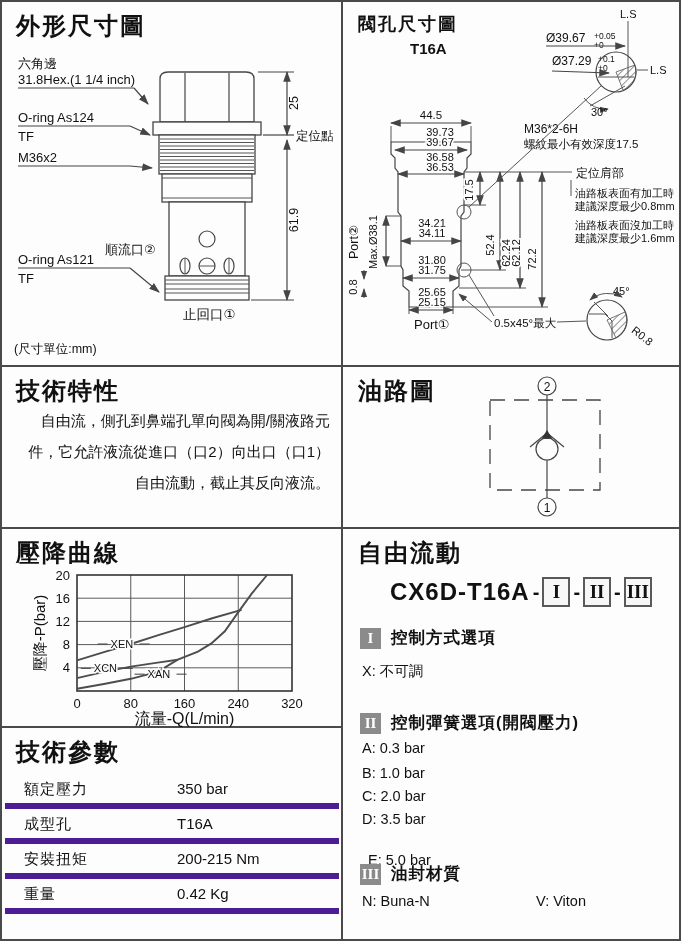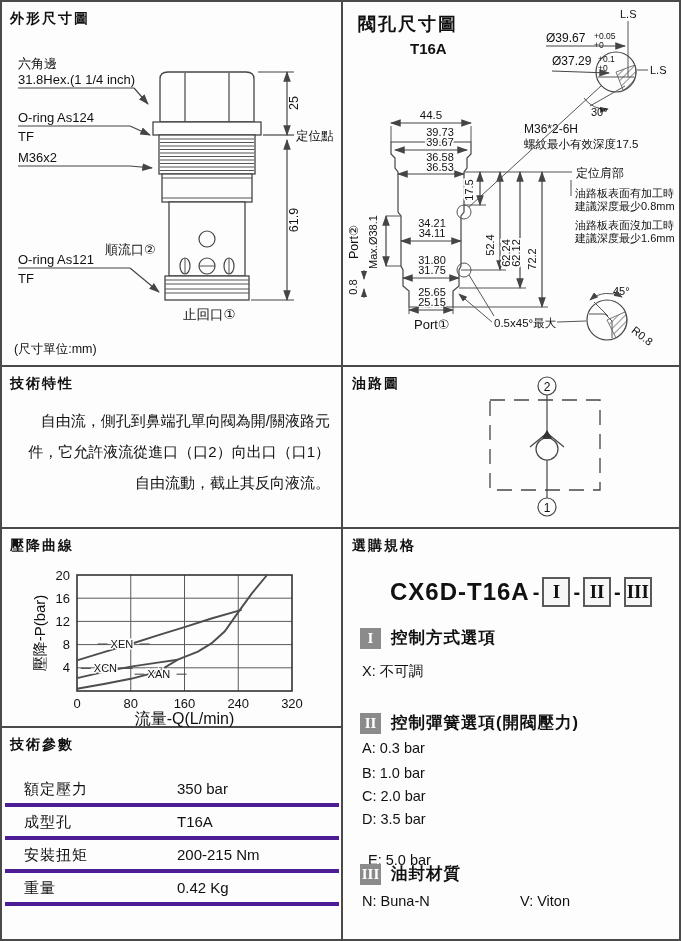--- a/index.html
+++ b/index.html
@@ -1,21 +1,21 @@
 <!DOCTYPE html>
 <html><head>
 <meta charset="utf-8">
 <style>
   html,body{margin:0;padding:0;background:#e8e8e8;}
   .page{position:relative;width:681px;height:941px;background:#fdfdfd;border:2px solid #4a4a4a;
         box-sizing:border-box;font-family:"Liberation Sans","DejaVu Sans",sans-serif;color:#111;overflow:hidden;}
   .vdiv{position:absolute;left:339px;top:0;width:2px;height:941px;background:#4a4a4a;}
   .hdiv{position:absolute;height:2px;background:#4a4a4a;}
   .panel{position:absolute;box-sizing:border-box;}
-  .ptitle{position:absolute;left:8px;top:8px;font-size:14px;font-weight:bold;letter-spacing:2px;}
+  .ptitle{position:absolute;left:14px;top:8px;font-size:24px;font-weight:bold;letter-spacing:2px;}
   svg text{font-family:"Liberation Sans","DejaVu Sans",sans-serif;fill:#111;}
   .t{font-size:13px;}
   .d{font-size:11px;}
   .halo{paint-order:stroke;stroke:#fdfdfd;stroke-width:3.5px;}
   .ln{stroke:#454545;stroke-width:1.2;fill:none;}
   .thin{stroke:#555;stroke-width:1;fill:none;}
   .shape{stroke:#454545;stroke-width:1.3;fill:#fdfdfd;}
   
   .fbody{position:absolute;left:16px;top:38px;width:312px;font-size:15px;line-height:31px;text-align:right;}
   
@@ -32,21 +32,21 @@
   .mdash{margin:0 3px;font-size:20px;}
   .mbox{display:inline-block;width:24px;height:26px;border:2px solid #5a5a5a;background:#f7f7f7;
         font-family:"Liberation Serif","DejaVu Serif",serif;font-size:19px;line-height:26px;text-align:center;}
   .sec{position:absolute;left:16px;display:flex;align-items:center;}
   .badge{display:inline-block;width:21px;height:21px;background:#8b8b8b;color:#fff;text-align:center;
          line-height:21px;font-family:"Liberation Serif","DejaVu Serif",serif;font-weight:bold;font-size:15px;margin-right:10px;}
   .shead{font-size:16.5px;font-weight:bold;letter-spacing:1px;}
   .opt{position:absolute;left:18px;font-size:14.5px;}
   
   .prows{position:absolute;left:3px;top:46px;width:334px;}
-  .prow{height:29px;line-height:29px;border-bottom:4px solid #4c1d95;font-size:15px;position:relative;}
+  .prow{height:29px;line-height:29px;border-bottom:6px solid #4c1d95;font-size:15px;position:relative;}
   .plabel{position:absolute;left:19px;letter-spacing:1px;}
   .pvalue{position:absolute;left:172px;}
 </style>
 </head>
 <body>
 
 <div class="page">
   <div class="vdiv"></div>
   <div class="hdiv" style="left:0;top:363px;width:681px;"></div>
   <div class="hdiv" style="left:0;top:525px;width:681px;"></div>
@@ -285,21 +285,21 @@
         <line class="lead" x1="78.796875" y1="113.38" x2="88.796875" y2="113.38"></line>
         <text class="clabel" x="91.796875" y="117.38">XCN</text>
         <line class="lead" x1="120.796875" y1="113.38" x2="130.796875" y2="113.38"></line>
         <line class="lead" x1="132.546875" y1="119.18" x2="142.546875" y2="119.18"></line>
         <text class="clabel" x="145.546875" y="123.18">XAN</text>
         <line class="lead" x1="174.546875" y1="119.18" x2="184.546875" y2="119.18"></line>
       </svg>
   </div>
 
   <div class="panel" style="left:342px;top:527px;width:339px;height:414px;">
-    <div class="ptitle">選購規格</div>
+    <div class="ptitle">自由流動</div>
     <div class="model-row">
       <span class="model">CX6D-T16A</span>
       <span class="mdash">-</span>
       <span class="mbox">I</span>
       <span class="mdash">-</span>
       <span class="mbox">II</span>
       <span class="mdash">-</span>
       <span class="mbox">III</span>
     </div>
     <div class="sec" style="top:98px;">
@@ -314,21 +314,21 @@
     <div class="opt" style="top:211px;">A: 0.3 bar</div>
     <div class="opt" style="top:236px;">B: 1.0 bar</div>
     <div class="opt" style="top:259px;">C: 2.0 bar</div>
     <div class="opt" style="top:282px;">D: 3.5 bar</div>
     <div class="opt" style="top:323px;margin-left:6px;">E: 5.0 bar</div>
     <div class="sec" style="top:334px;">
       <span class="badge">III</span>
       <span class="shead">油封材質</span>
     </div>
     <div class="opt" style="top:364px;">N: Buna-N</div>
-    <div class="opt" style="top:364px;left:176px;">V: Viton</div>
+    <div class="opt" style="top:364px;left:192px;">V: Viton</div>
   </div>
 
   <div class="panel" style="left:0;top:726px;width:339px;height:215px;">
     <div class="ptitle">技術參數</div>
     <div class="prows">
       <div class="prow">
         <span class="plabel">額定壓力</span>
         <span class="pvalue">350 bar</span>
       </div>
       <div class="prow">

